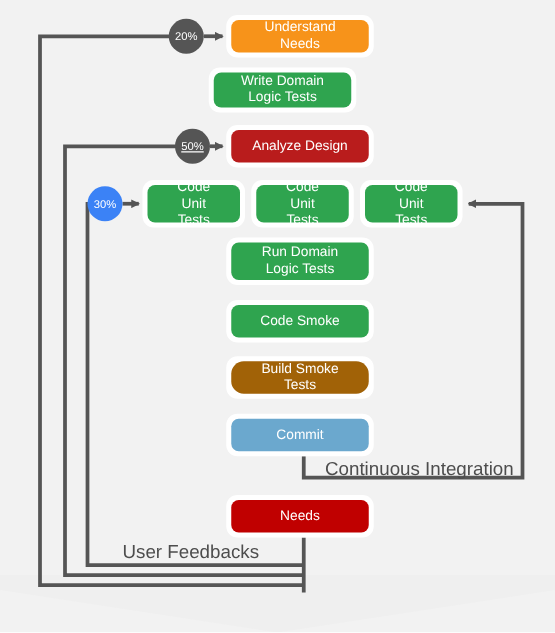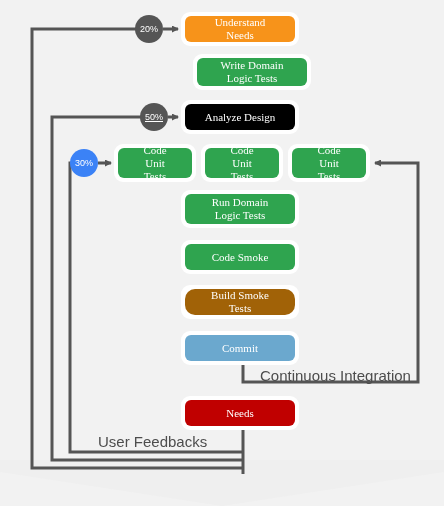--- a/index.html
+++ b/index.html
@@ -5,21 +5,21 @@
   html,body{margin:0;padding:0;background:#ffffff;}
   body{font-family:"Liberation Sans",sans-serif;}
   #stage{position:relative;width:444px;height:506px;overflow:hidden;background:#ffffff;}
   #bg{position:absolute;inset:0;background:#f2f2f2;}
   #banner{position:absolute;left:0;top:460px;width:444px;height:46px;
           background:#efefef;
           clip-path:polygon(0 0,444px 0,444px 12px,222px 46px,0 12px);}
   .node{position:absolute;background:#ffffff;border-radius:9px;padding:4px;box-sizing:border-box;}
   .node .fill{width:100%;height:100%;border-radius:6px;display:flex;align-items:center;
               justify-content:center;text-align:center;color:#ffffff;font-size:11px;
-              line-height:13px;box-sizing:border-box;padding:2px 16px;font-family:Liberation Serif, serif;}
+              line-height:13px;box-sizing:border-box;padding:2px 16px;}
   .badge{position:absolute;width:28px;height:28px;border-radius:50%;background:#555555;
          color:#ffffff;font-size:9px;display:flex;align-items:center;justify-content:center;}
   .lbl{position:absolute;color:#4d4d4d;font-size:15px;white-space:nowrap;}
   svg.edges{position:absolute;left:0;top:0;width:444px;height:506px;overflow:visible;}
 </style>
 </head>
 <body>
 
 <div id="stage">
   <div id="bg"></div>
@@ -40,25 +40,25 @@
         <path d="M163,29 L178,29" marker-end="url(#arrow)"></path>
         <path d="M168,117 L178,117" marker-end="url(#arrow)"></path>
         <path d="M98,163 L111,163" marker-end="url(#arrow)"></path>
       </g>
   </svg>
 
   <div id="nodes">
       <div class="node" style="left: 181px; top: 12px; width: 118px; height: 34px;">
         <div class="fill" style="background: rgb(247, 147, 26);">Understand Needs</div>
       </div>
-      <div class="node" style="left: 193px; top: 54px; width: 118px; height: 36px;">
+      <div class="node" style="left: 167px; top: 54px; width: 118px; height: 36px;">
         <div class="fill" style="background: rgb(47, 164, 79);">Write Domain Logic Tests</div>
       </div>
       <div class="node" style="left: 181px; top: 100px; width: 118px; height: 34px;">
-        <div class="fill" style="background: #000000;">Analyze Design</div>
+        <div class="fill" style="background: #b91c1c;">Analyze Design</div>
       </div>
       <div class="node" style="left: 114px; top: 144px; width: 82px; height: 38px;">
         <div class="fill" style="background: rgb(47, 164, 79);">Code Unit Tests</div>
       </div>
       <div class="node" style="left: 201px; top: 144px; width: 82px; height: 38px;">
         <div class="fill" style="background: rgb(47, 164, 79);">Code Unit Tests</div>
       </div>
       <div class="node" style="left: 288px; top: 144px; width: 82px; height: 38px;">
         <div class="fill" style="background: rgb(47, 164, 79);">Code Unit Tests</div>
       </div>

